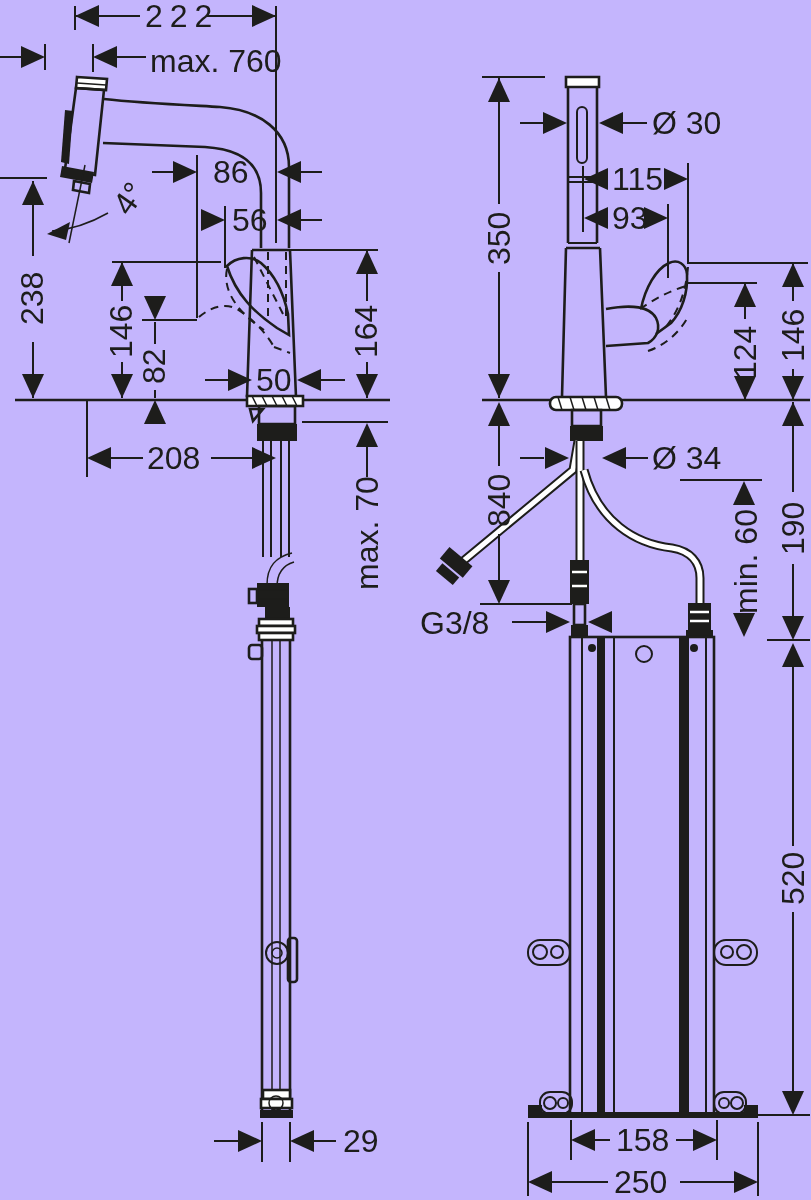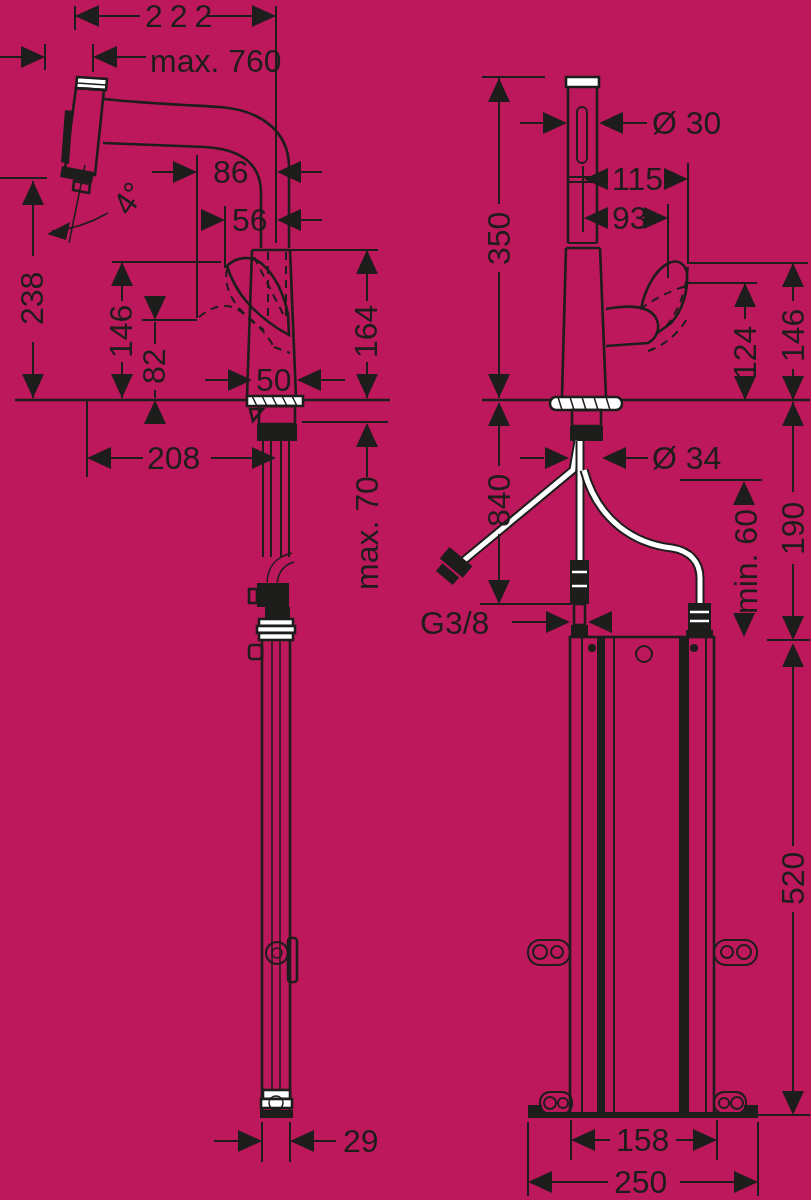--- a/index.html
+++ b/index.html
@@ -1,16 +1,16 @@
 <!DOCTYPE html>
 <html><head>
 <meta charset="utf-8">
 <style>
   html,body{margin:0;padding:0;background:#fff;}
-  .stage{width:811px;height:1200px;position:relative;background:#be185d;overflow:hidden;}
+  .stage{width:811px;height:1200px;position:relative;background:#c4b5fd;overflow:hidden;}
   svg{display:block;}
   .ln{stroke:#1d1d1b;stroke-width:2;fill:none;}
   .ol{stroke:#1d1d1b;stroke-width:2.6;fill:none;}
   .olw{stroke:#1d1d1b;stroke-width:2.6;fill:#fff;}
   .th{stroke:#1d1d1b;stroke-width:1.5;fill:none;}
   .dash{stroke:#1d1d1b;stroke-width:2;fill:none;stroke-dasharray:8 6;}
   .fillb{fill:#1d1d1b;stroke:none;}
   .tube9{stroke:#1d1d1b;stroke-width:9;fill:none;}
   .tube5{stroke:#fff;stroke-width:5;fill:none;}
   text.dim{font-family:"Liberation Sans","DejaVu Sans",sans-serif;font-size:32px;fill:#1d1d1b;}

